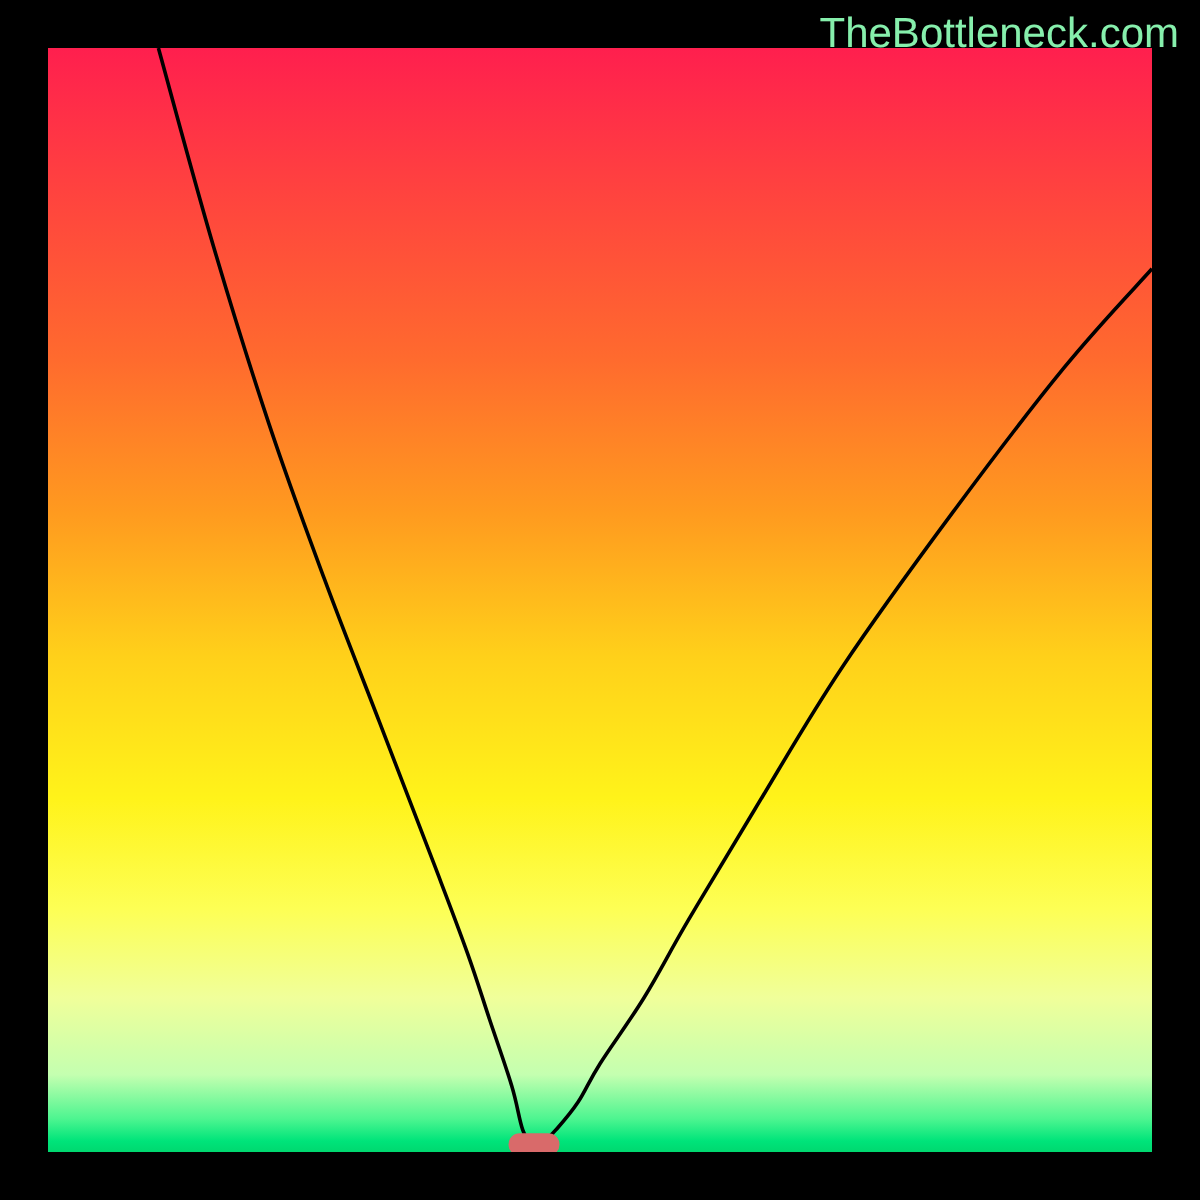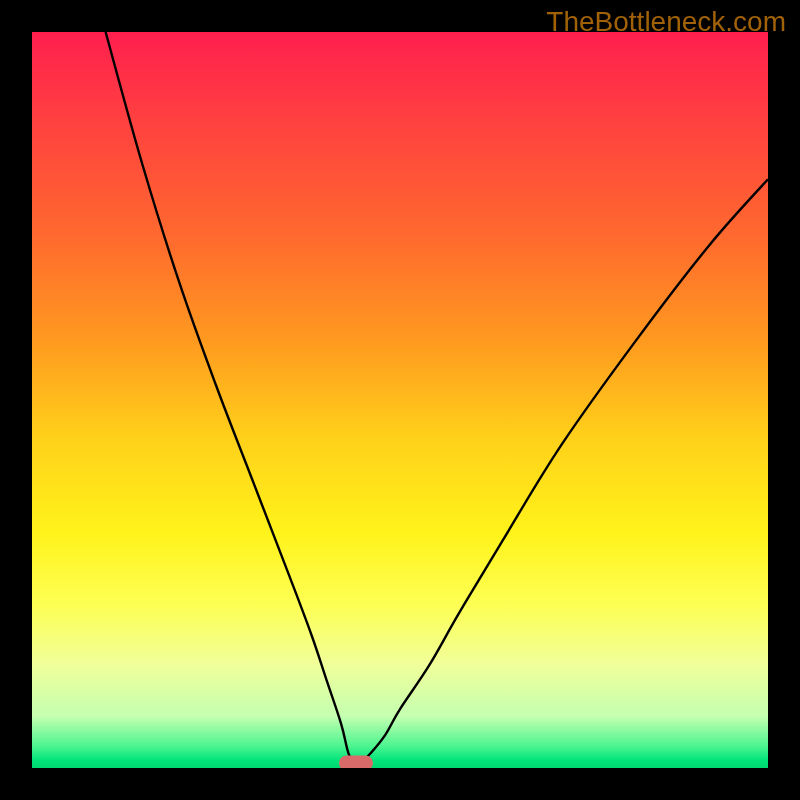--- a/index.html
+++ b/index.html
@@ -14,21 +14,21 @@
   .outer {
     position: relative;
     width: 800px;
     height: 800px;
     background: #000;
   }
   .watermark {
     position: absolute;
     top: 6px;
     right: 14px;
-    color: #a16207;
+    color: #86efac;
     font-size: 28px;
     font-weight: 500;
     letter-spacing: 0px;
     user-select: none;
   }
   .plot-area {
     position: absolute;
     left: 32px;
     top: 32px;
     width: 736px;

